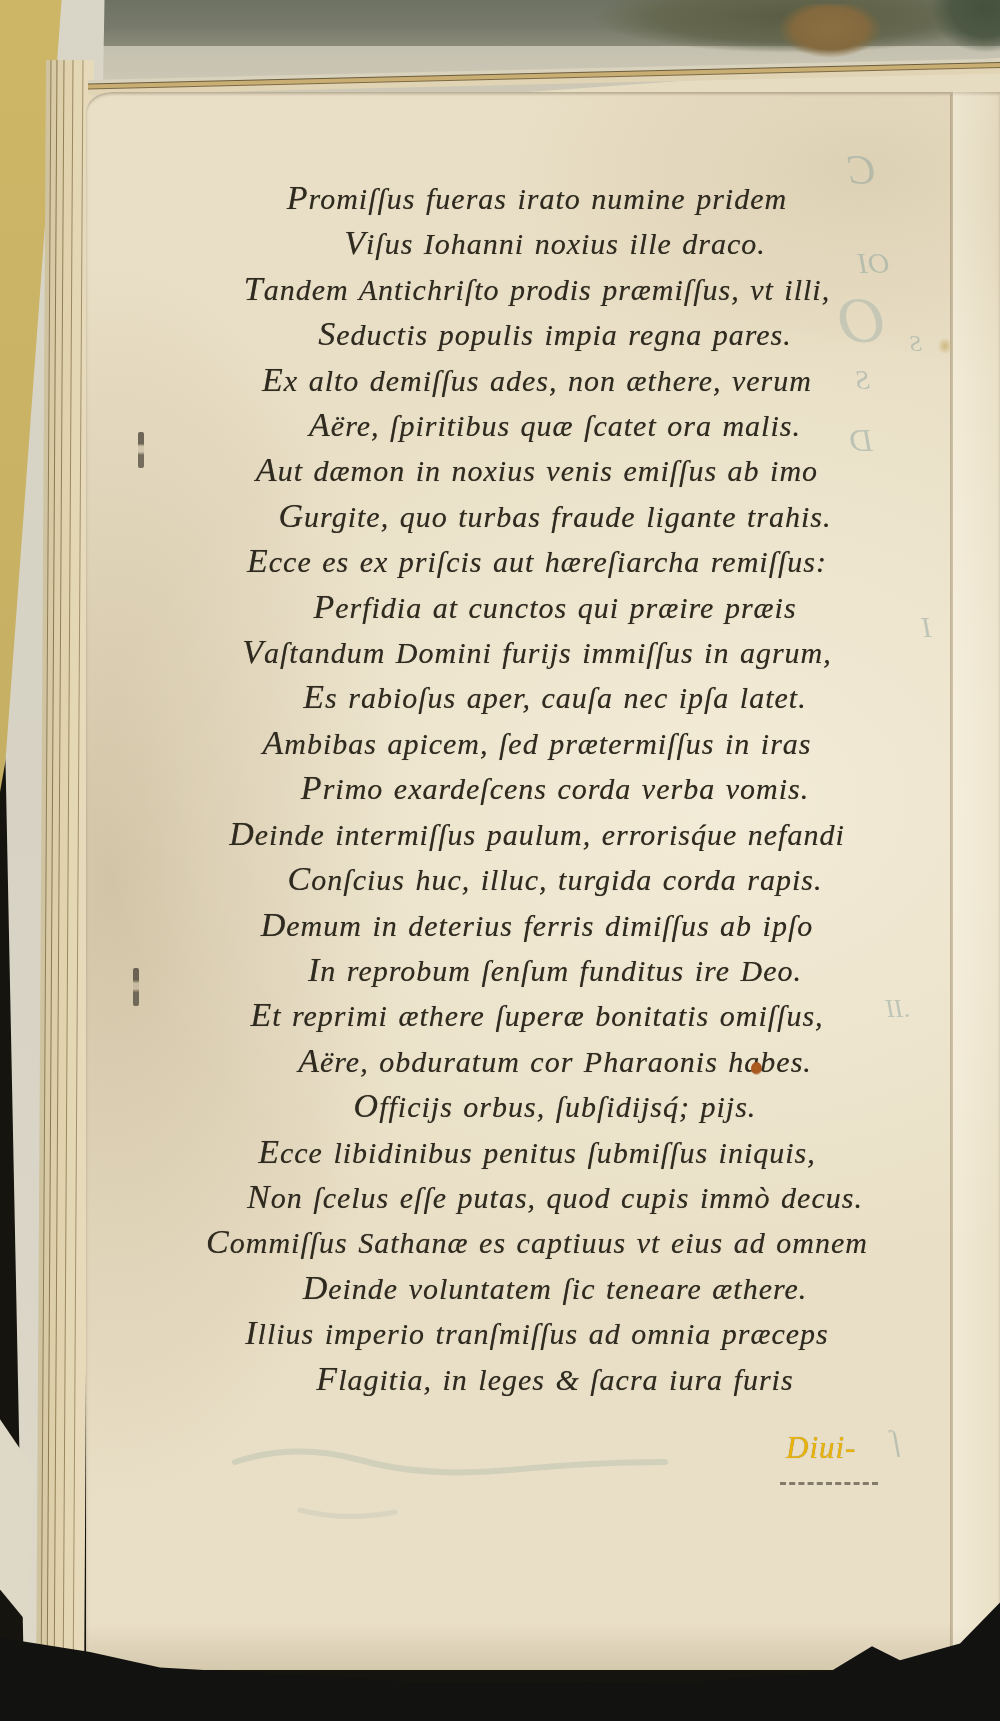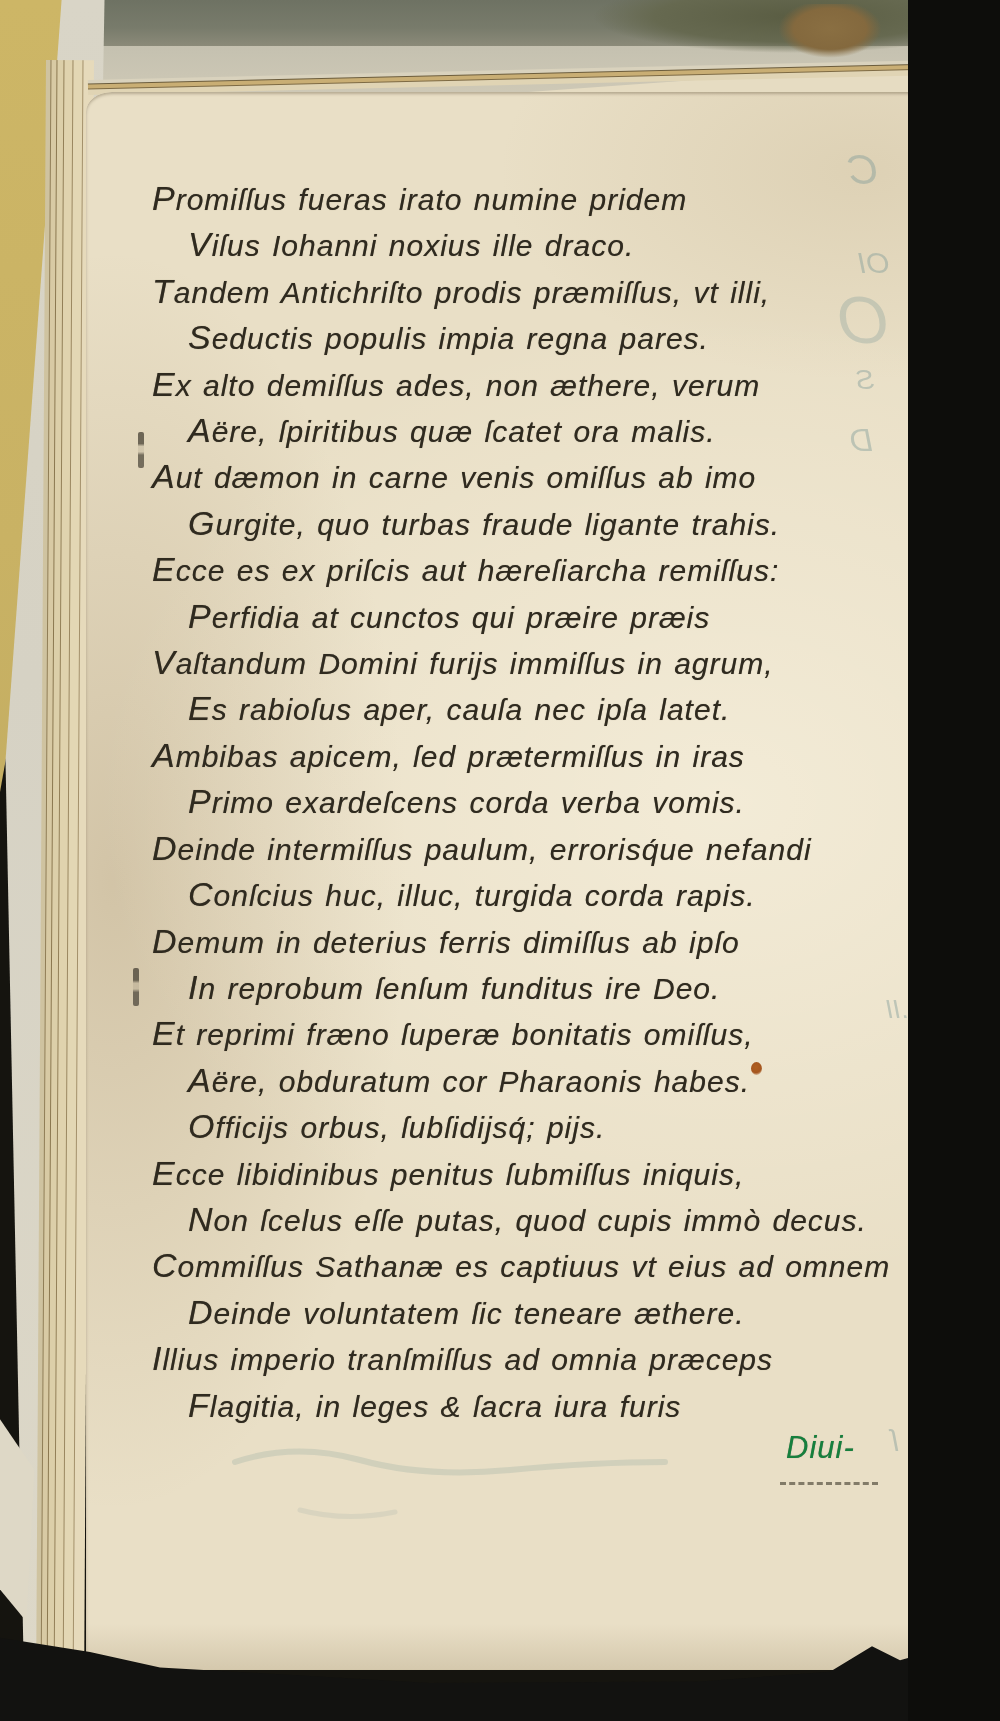--- a/index.html
+++ b/index.html
@@ -1,20 +1,21 @@
 <!DOCTYPE html>
 <html><head>
 <meta charset="utf-8">
 <style>
   html,body { margin:0; padding:0; background:#0d0d0b; }
   * { box-sizing:border-box; }
   .scene {
-    position:relative; width:908px; height:1721px; overflow:hidden;
+    position:relative; width:1000px; height:1721px; overflow:hidden;
     background:#15140f;
-    font-family:Liberation Sans, sans-serif;
+    font-family:Liberation Serif, serif;
+    text-align:center;
   }
   
   .top-underband {
     position:absolute; left:50px; top:0; width:950px; height:96px;
     background:linear-gradient(180deg,#b9b6a6 0%, #c6c2b1 55%, #cfc9b6 100%);
   }
   .top-band {
     position:absolute; left:0; top:0; width:1000px; height:46px;
     background:linear-gradient(180deg,#6e7263 0%, #787b6b 60%, #8b8a79 100%);
   }
@@ -97,21 +98,21 @@
     font-style:italic; font-size:30px; line-height:44.4px;
     letter-spacing:1px; word-spacing:2px;
     color:#2f2a1f; text-shadow:0 0 0.7px rgba(47,42,31,0.55);
   }
   .poem-line { white-space:nowrap; }
   .poem-line.indent { margin-left:36px; }
   .poem-line::first-letter { font-size:34px; }
   .catchword {
     position:absolute; left:786px; top:1430px;
     font-style:italic; font-size:31px; letter-spacing:1px;
-    color:#15803d; text-shadow:0 0 0.7px rgba(47,42,31,0.55);
+    color:#eab308; text-shadow:0 0 0.7px rgba(47,42,31,0.55);
   }
   .catchword-rule {
     position:absolute; left:780px; top:1482px; width:98px; height:0;
     border-top:3px dashed rgba(45,40,28,0.55);
   }
   
   .margin-ink-mark {
     position:absolute; width:6px; border-radius:2px;
     background:linear-gradient(180deg, rgba(70,64,52,0.75) 0%, rgba(70,64,52,0.75) 32%,
                rgba(70,64,52,0.1) 40%, rgba(70,64,52,0.1) 55%,
@@ -176,33 +177,33 @@
   <div class="edge-nick"></div>
 
   <div class="poem">
 
   <div class="poem-line i0">Promiſſus fueras irato numine pridem</div>
       <div class="poem-line i1 indent">Viſus Iohanni noxius ille draco.</div>
       <div class="poem-line i2">Tandem Antichriſto prodis præmiſſus, vt illi,</div>
       <div class="poem-line i3 indent">Seductis populis impia regna pares.</div>
       <div class="poem-line i4">Ex alto demiſſus ades, non æthere, verum</div>
       <div class="poem-line i5 indent">Aëre, ſpiritibus quæ ſcatet ora malis.</div>
-      <div class="poem-line i6">Aut dæmon in carne venis omiſſus ab imo</div>
+      <div class="poem-line i6">Aut dæmon in noxius venis emiſſus ab imo</div>
       <div class="poem-line i7 indent">Gurgite, quo turbas fraude ligante trahis.</div>
       <div class="poem-line i8">Ecce es ex priſcis aut hæreſiarcha remiſſus:</div>
       <div class="poem-line i9 indent">Perfidia at cunctos qui præire præis</div>
       <div class="poem-line i10">Vaſtandum Domini furijs immiſſus in agrum,</div>
       <div class="poem-line i11 indent">Es rabioſus aper, cauſa nec ipſa latet.</div>
       <div class="poem-line i12">Ambibas apicem, ſed prætermiſſus in iras</div>
       <div class="poem-line i13 indent">Primo exardeſcens corda verba vomis.</div>
       <div class="poem-line i14">Deinde intermiſſus paulum, errorisq́ue nefandi</div>
       <div class="poem-line i15 indent">Conſcius huc, illuc, turgida corda rapis.</div>
       <div class="poem-line i16">Demum in deterius ferris dimiſſus ab ipſo</div>
       <div class="poem-line i17 indent">In reprobum ſenſum funditus ire Deo.</div>
-      <div class="poem-line i18">Et reprimi fræno ſuperæ bonitatis omiſſus,</div>
+      <div class="poem-line i18">Et reprimi æthere ſuperæ bonitatis omiſſus,</div>
       <div class="poem-line i19 indent">Aëre, obduratum cor Pharaonis habes.</div>
       <div class="poem-line i21 indent">Officijs orbus, ſubſidijsq́; pijs.</div>
       <div class="poem-line i22">Ecce libidinibus penitus ſubmiſſus iniquis,</div>
       <div class="poem-line i23 indent">Non ſcelus eſſe putas, quod cupis immò decus.</div>
       <div class="poem-line i24">Commiſſus Sathanæ es captiuus vt eius ad omnem</div>
       <div class="poem-line i25 indent">Deinde voluntatem ſic teneare æthere.</div>
       <div class="poem-line i26">Illius imperio tranſmiſſus ad omnia præceps</div>
       <div class="poem-line i27 indent">Flagitia, in leges &amp; ſacra iura furis</div>
     </div>
 

